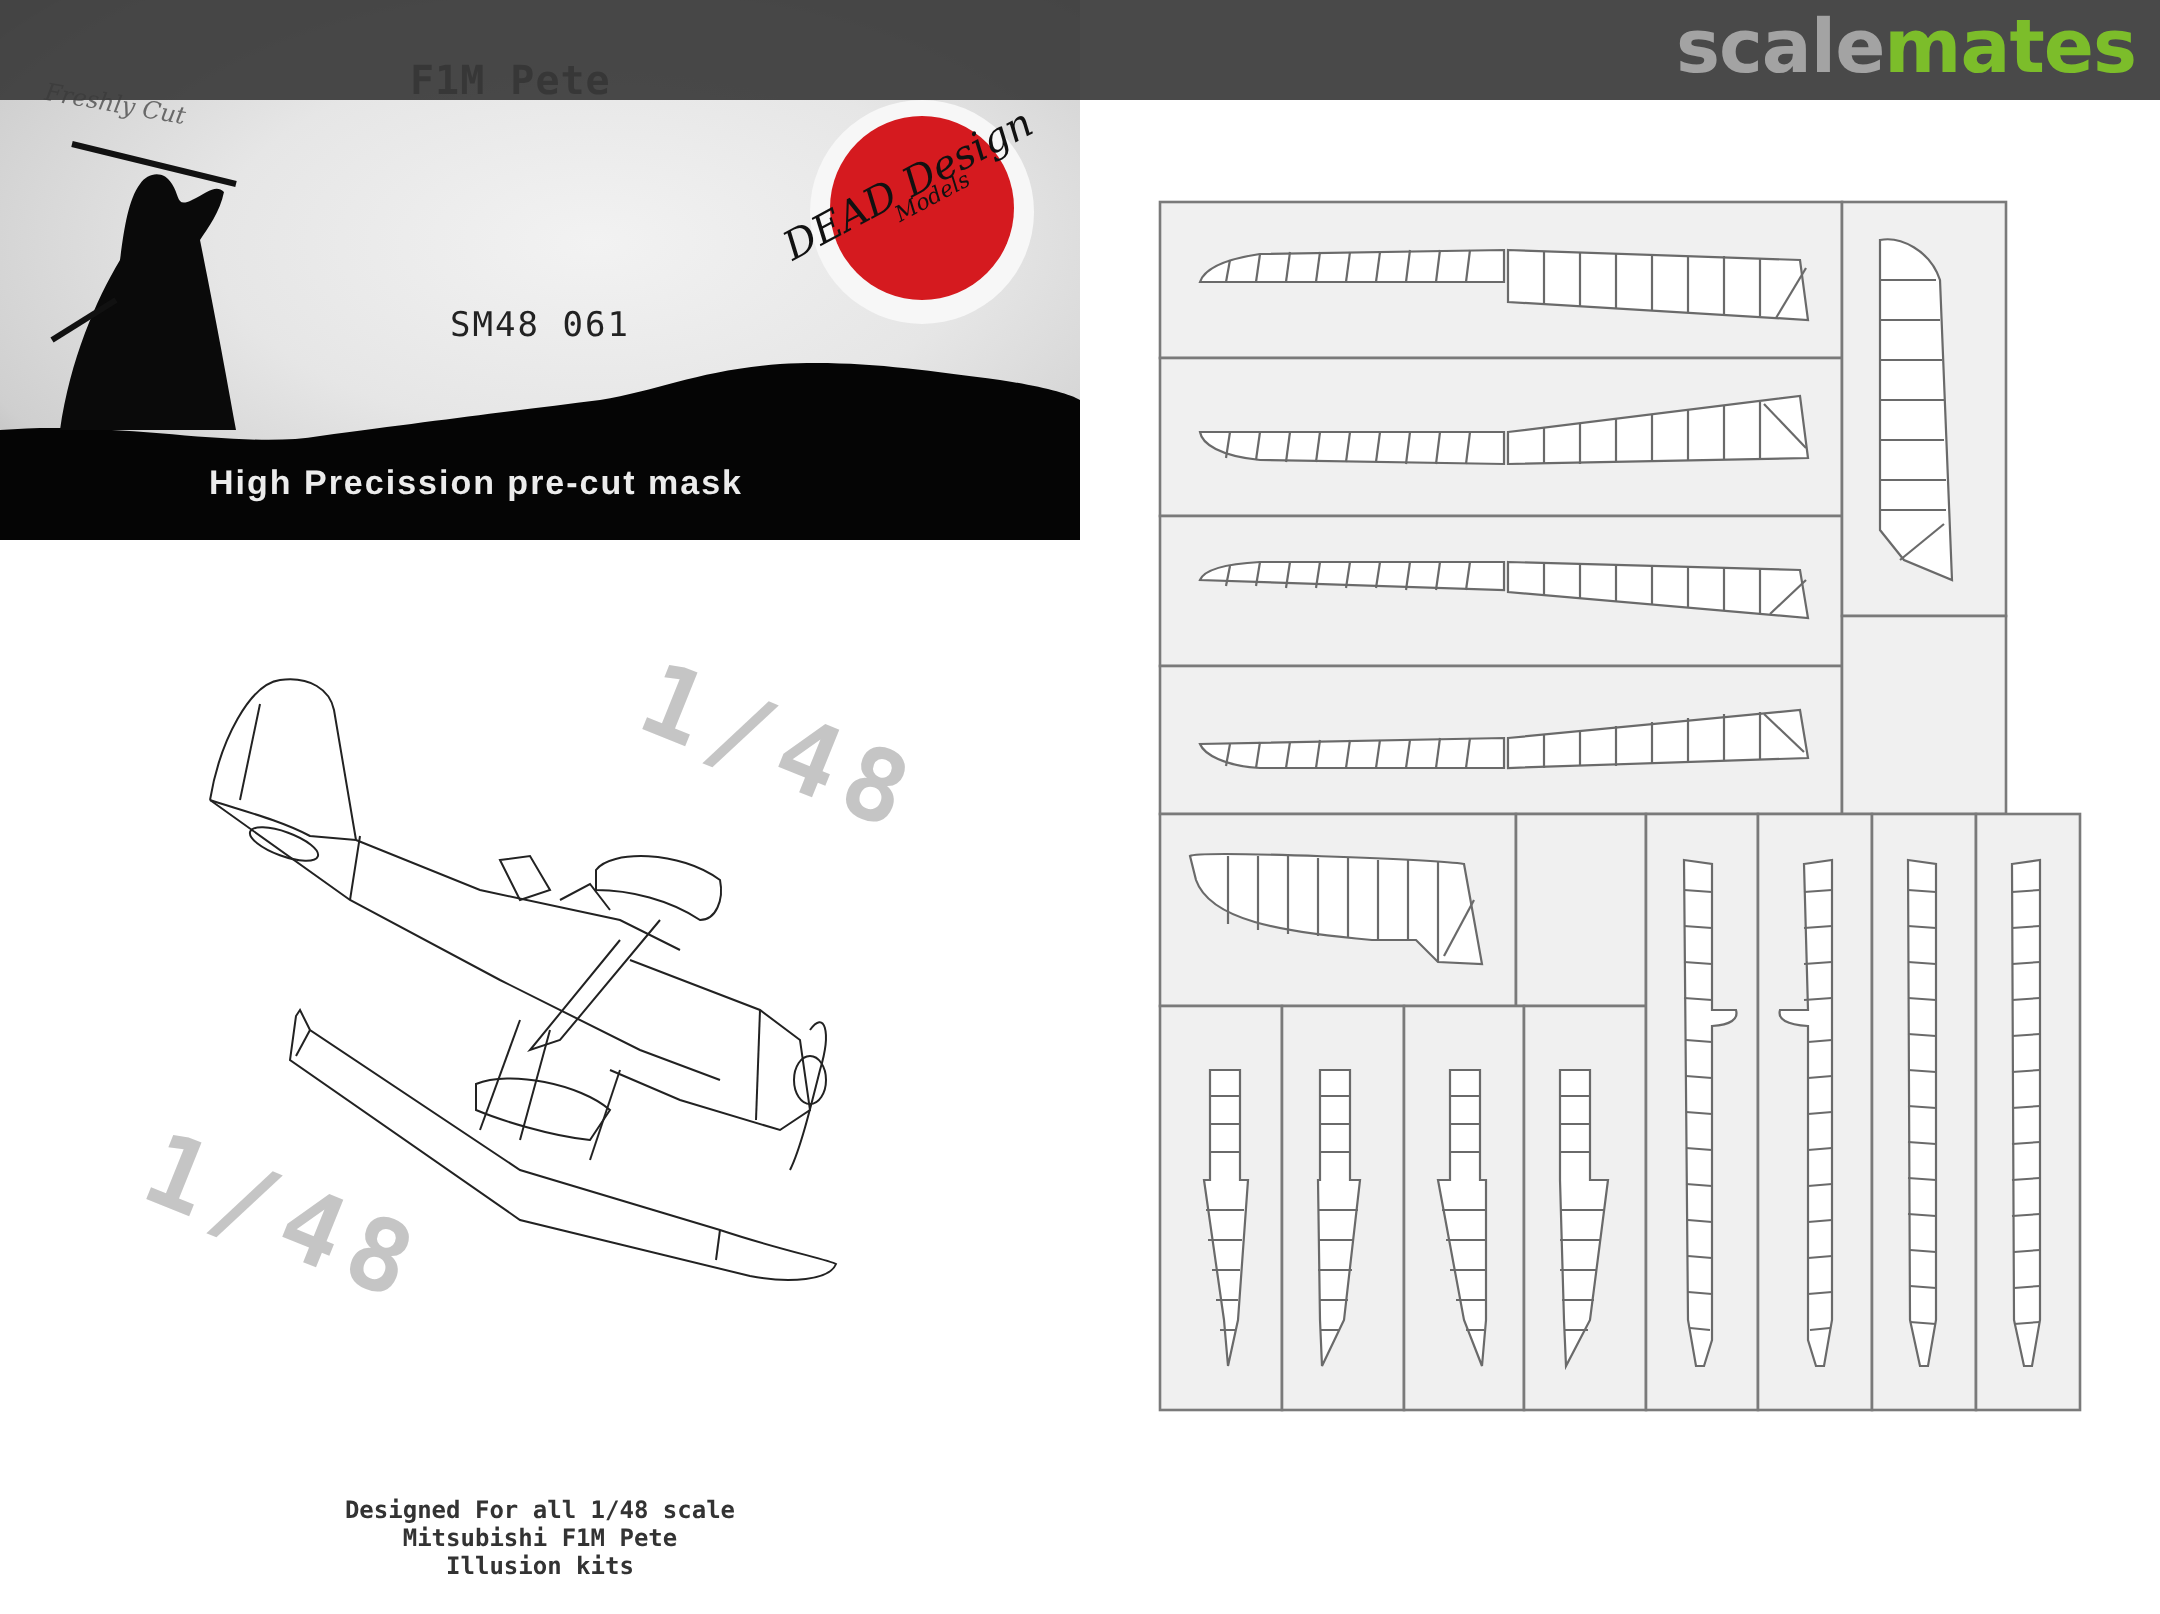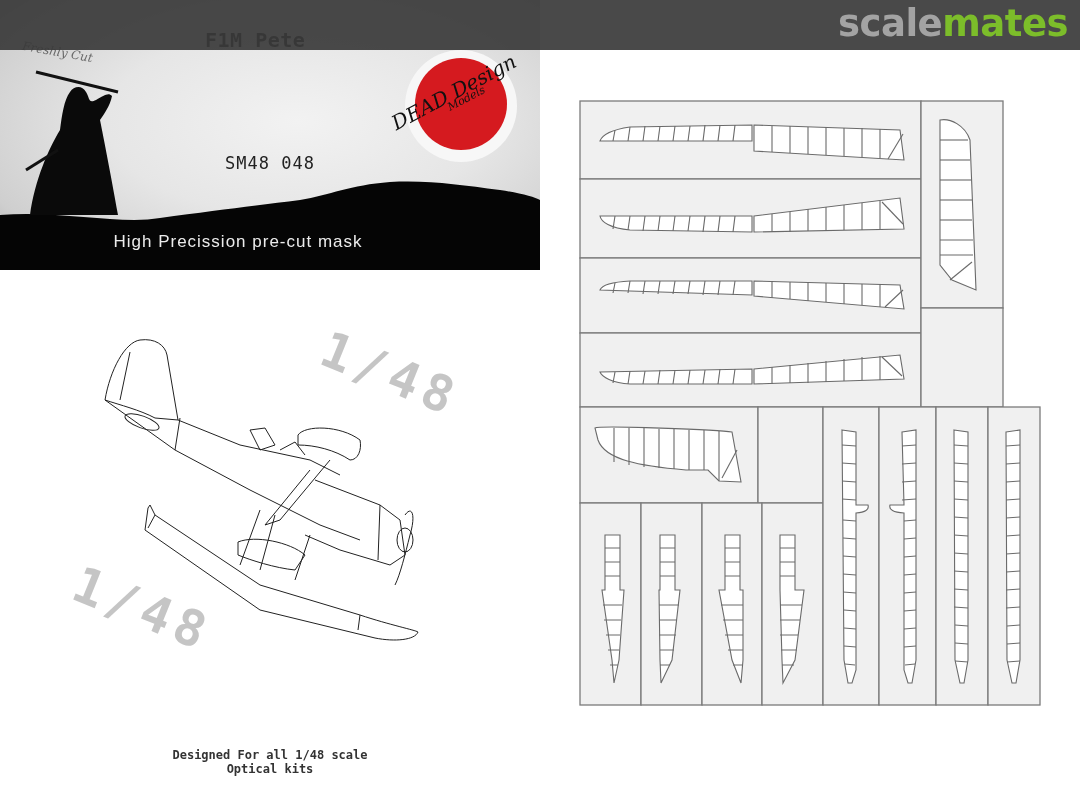--- a/index.html
+++ b/index.html
@@ -6,21 +6,21 @@
   html, body { width: 1080px; height: 807px; overflow: hidden; background: #ffffff; }
   body { position: relative; font-family: "DejaVu Sans", sans-serif; }
 
   
   .boxart { position: absolute; left: 0; top: 0; width: 540px; height: 270px; overflow: hidden;
     background: radial-gradient(ellipse at 55% 45%, #f2f2f2 0%, #e6e6e6 45%, #cfcfcf 80%, #a8a8a8 100%); }
   .boxart .hill { position: absolute; left: 0; top: 0; width: 540px; height: 270px; }
   .box-title { position: absolute; left: 205px; top: 28px; font-family: "DejaVu Sans Mono", monospace; font-size: 20px; font-weight: bold; color: #1a1a1a; letter-spacing: 0.5px; }
   .box-sub { position: absolute; left: 170px; top: 64px; width: 200px; text-align: center; font-family: "DejaVu Sans Mono", monospace; font-size: 16px; color: #222; line-height: 19px; }
   .box-code { position: absolute; left: 205px; top: 153px; width: 130px; text-align: center; font-family: "DejaVu Sans Mono", monospace; font-size: 17px; color: #222; letter-spacing: 1px; }
-  .box-tagline { position: absolute; left: 0; top: 232px; width: 484px; text-align: center; font-family: "Liberation Sans", sans-serif; font-weight: normal; font-size: 17px; color: #ececec; letter-spacing: 1px; padding-right: 8px; }
+  .box-tagline { position: absolute; left: 0; top: 232px; width: 484px; text-align: center; font-family: "Liberation Sans", sans-serif; font-weight: bold; font-size: 17px; color: #ececec; letter-spacing: 1px; padding-right: 8px; }
   .freshly { position: absolute; left: 22px; top: 45px; transform: rotate(10deg); font-family: "DejaVu Serif", serif; font-style: italic; font-size: 12px; color: #555; opacity: 0.85; }
   .logo-circle { position: absolute; left: 405px; top: 50px; width: 112px; height: 112px; border-radius: 50%; background: #f7f7f7; }
   .logo-circle .red { position: absolute; left: 10px; top: 8px; width: 92px; height: 92px; border-radius: 50%; background: #d51a1f; }
   .logo-text { position: absolute; left: 385px; top: 80px; transform: rotate(-28deg); font-family: "DejaVu Serif", serif; font-style: italic; font-size: 20px; color: #111; white-space: nowrap; }
   .logo-sub { position: absolute; left: 446px; top: 92px; transform: rotate(-28deg); font-family: "DejaVu Serif", serif; font-style: italic; font-size: 11px; color: #111; }
 
   
   .topbar { position: absolute; left: 0; top: 0; width: 1080px; height: 50px; background: rgba(58,58,58,0.92); }
   .brand { position: absolute; right: 12px; top: 2px; font-family: "DejaVu Sans", sans-serif; font-weight: bold; font-size: 37px; letter-spacing: -0.5px; }
   .brand .scale { color: #a3a3a3; }
@@ -43,21 +43,21 @@
 
     <path d="M0,215 C60,210 120,225 160,218 C220,210 260,205 300,200 C330,195 350,185 390,182 C430,180 460,185 500,190 C520,193 535,197 540,200 L540,270 L0,270 Z" fill="#050505"></path>
 
     <path d="M30,215 C35,180 48,150 60,130 C62,115 64,100 70,92 C74,86 82,85 86,92 C90,98 88,104 96,100 C104,96 108,92 112,96 C110,106 104,114 100,120 C104,140 110,170 118,215 Z" fill="#0a0a0a"></path>
 
     <line x1="36" y1="72" x2="118" y2="92" stroke="#111" stroke-width="3"></line>
     <line x1="26" y1="170" x2="58" y2="150" stroke="#111" stroke-width="3"></line>
   </svg>
   <div class="freshly">Freshly Cut</div>
   <div class="box-title">F1M Pete</div>
-  <div class="box-code">SM48 048</div>
+  <div class="box-code">SM48 061</div>
   <div class="logo-circle">
       <div class="red"></div>
     </div>
   <div class="logo-text">DEAD Design</div>
   <div class="logo-sub">Models</div>
   <div class="box-tagline">High Precission pre-cut mask</div>
 </div>
 
 <div class="topbar">
   <div class="brand">
@@ -97,21 +97,22 @@
 
   <path d="M178,232 C195,225 230,232 245,245 L235,260 C215,258 190,250 178,245 Z"></path>
 
   <path d="M90,195 L95,205 L200,275 L300,305 C330,315 355,320 358,322 C355,330 335,332 315,328 L200,300 L85,220 L88,198 Z"></path>
   <path d="M95,205 L88,218"></path>
   <path d="M300,305 L298,320"></path>
 </svg>
 
 <div class="caption">
   <div>Designed For all 1/48 scale</div>
-  <div>Optical kits</div>
+  <div>Mitsubishi F1M Pete</div>
+  <div>Illusion kits</div>
 </div>
 
 <svg class="sheet-svg" viewBox="575 95 470 620">
   <g fill="#f0f0f0" stroke="#7a7a7a" stroke-width="1.3">
 
     <rect x="580" y="101" width="341" height="78"></rect>
     <rect x="580" y="179" width="341" height="79"></rect>
     <rect x="580" y="258" width="341" height="75"></rect>
     <rect x="580" y="333" width="341" height="74"></rect>
 

